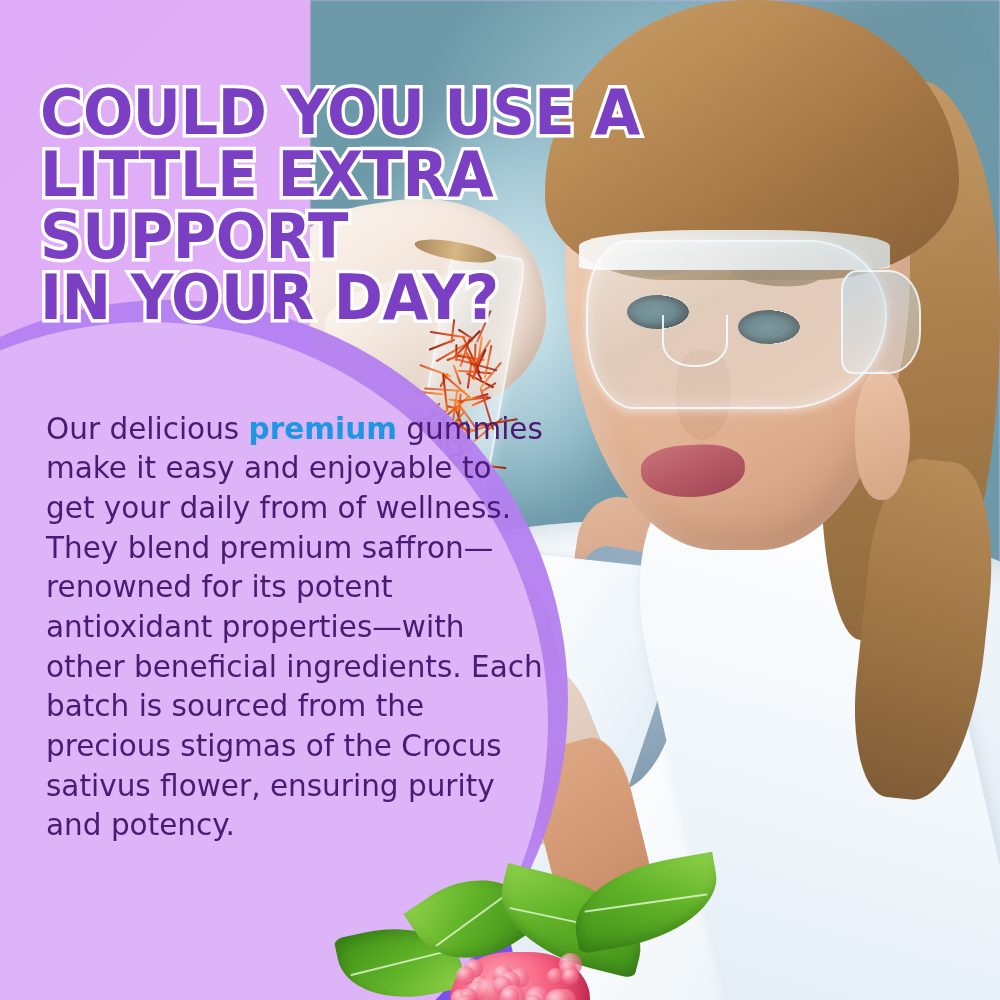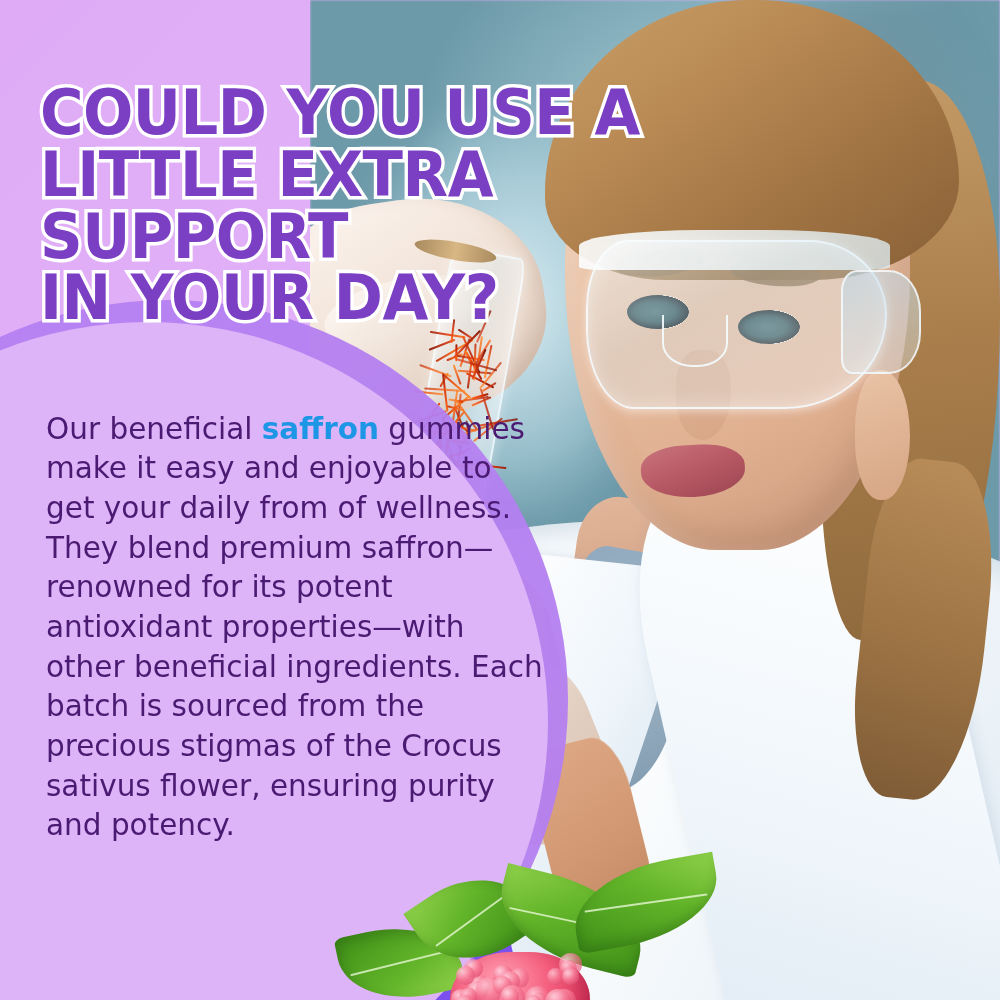--- a/index.html
+++ b/index.html
@@ -500,16 +500,16 @@
         <span class="drupe" style="width: 25.1254px; height: 25.1254px; left: 35.9503%; top: 29.784%; opacity: 0.98;"></span>
         <span class="drupe" style="width: 17.3125px; height: 17.3125px; left: 79.9235%; top: 14.2404%; opacity: 0.98;"></span>
         <span class="drupe" style="width: 18.8617px; height: 18.8617px; left: 36.0943%; top: 31.8903%; opacity: 0.91;"></span>
       </div>
   </div>
 
   <h1 class="headline">COULD YOU USE A
 LITTLE EXTRA SUPPORT
 IN YOUR DAY?</h1>
 
-  <p class="bodycopy"><span>Our beneficial </span><span class="hl">saffron</span><span> gummies make it easy and enjoyable to get your daily from of wellness. They blend premium saffron—renowned for its potent antioxidant properties—with other beneficial ingredients. Each batch is sourced from the precious stigmas of the Crocus sativus flower, ensuring purity and potency.</span></p>
+  <p class="bodycopy"><span>Our delicious </span><span class="hl">premium</span><span> gummies make it easy and enjoyable to get your daily from of wellness. They blend premium saffron—renowned for its potent antioxidant properties—with other beneficial ingredients. Each batch is sourced from the precious stigmas of the Crocus sativus flower, ensuring purity and potency.</span></p>
 
   <div class="topwash"></div>
 </div>
 
 </body></html>

